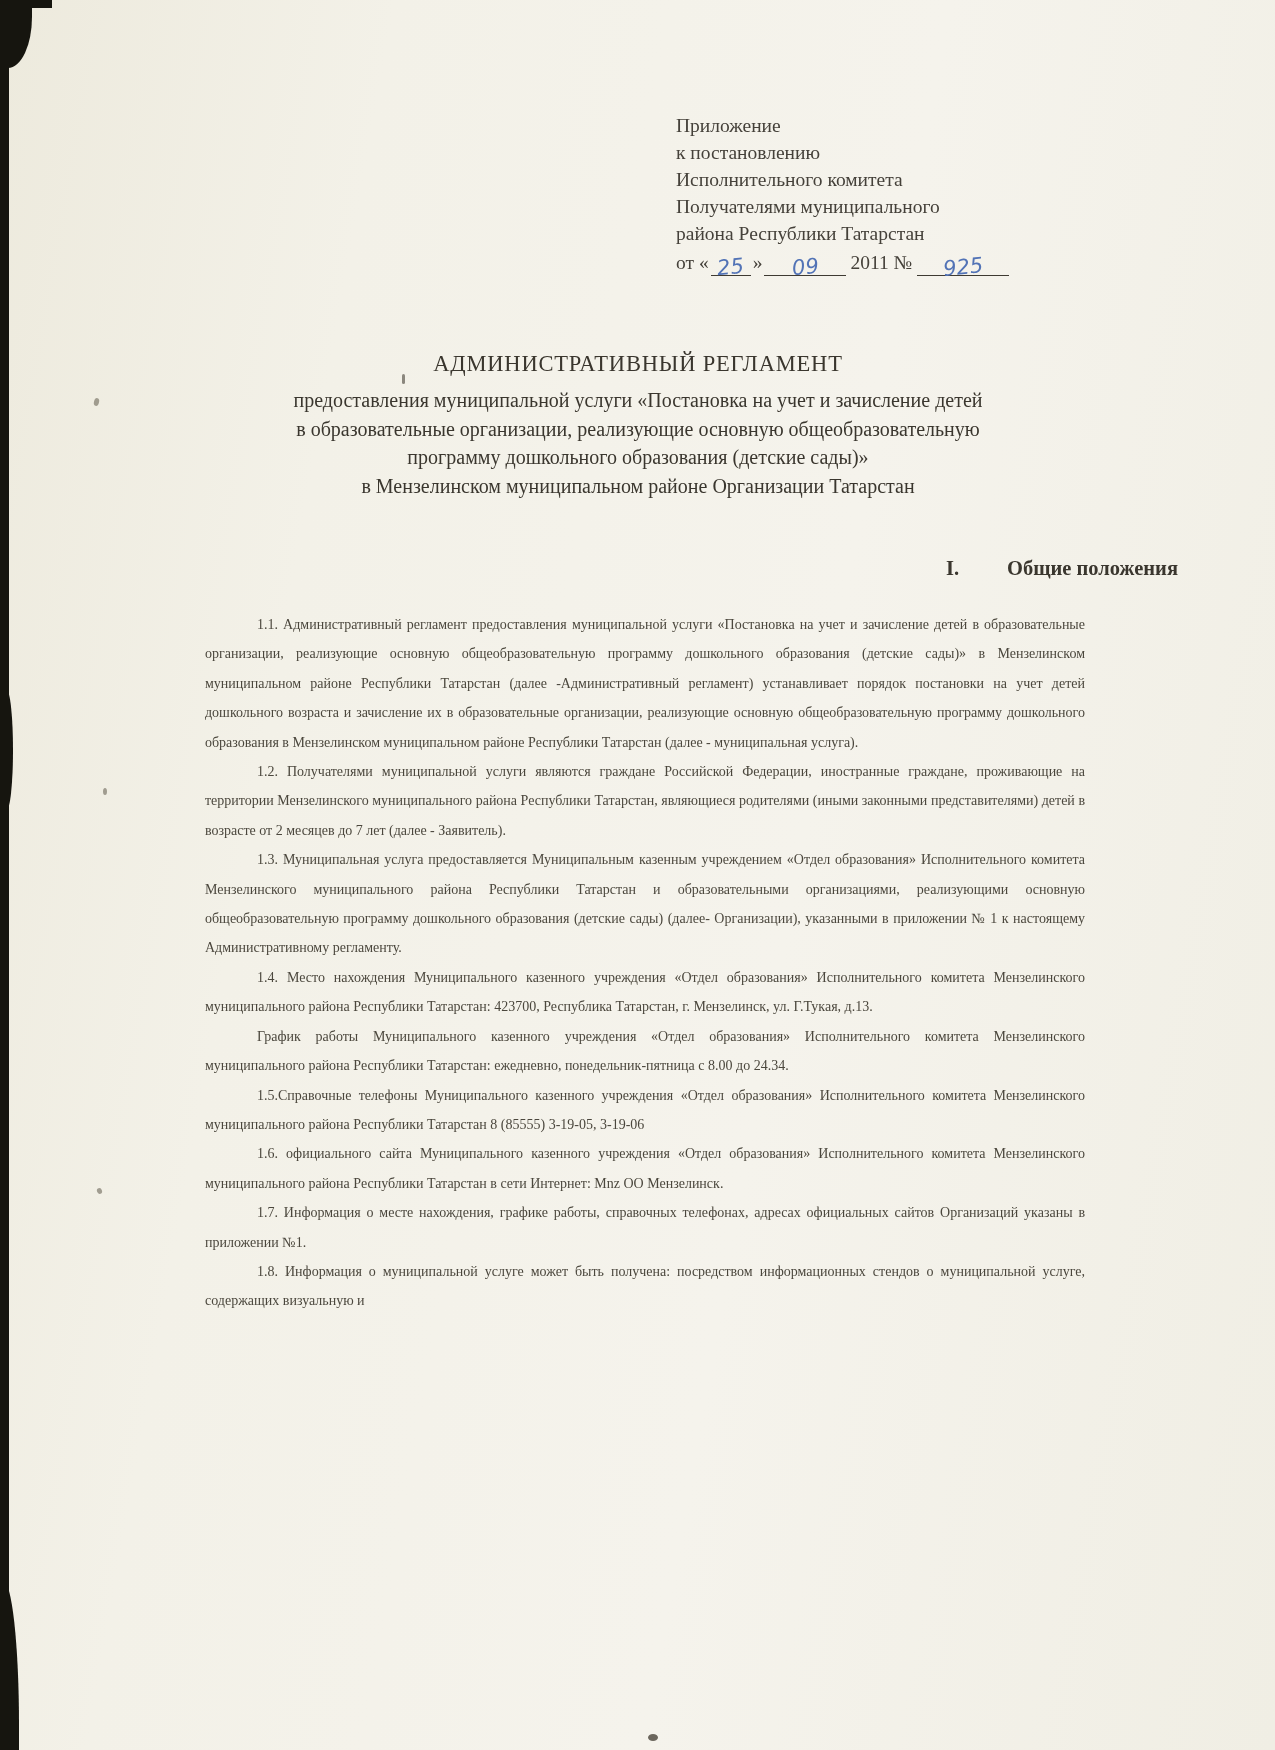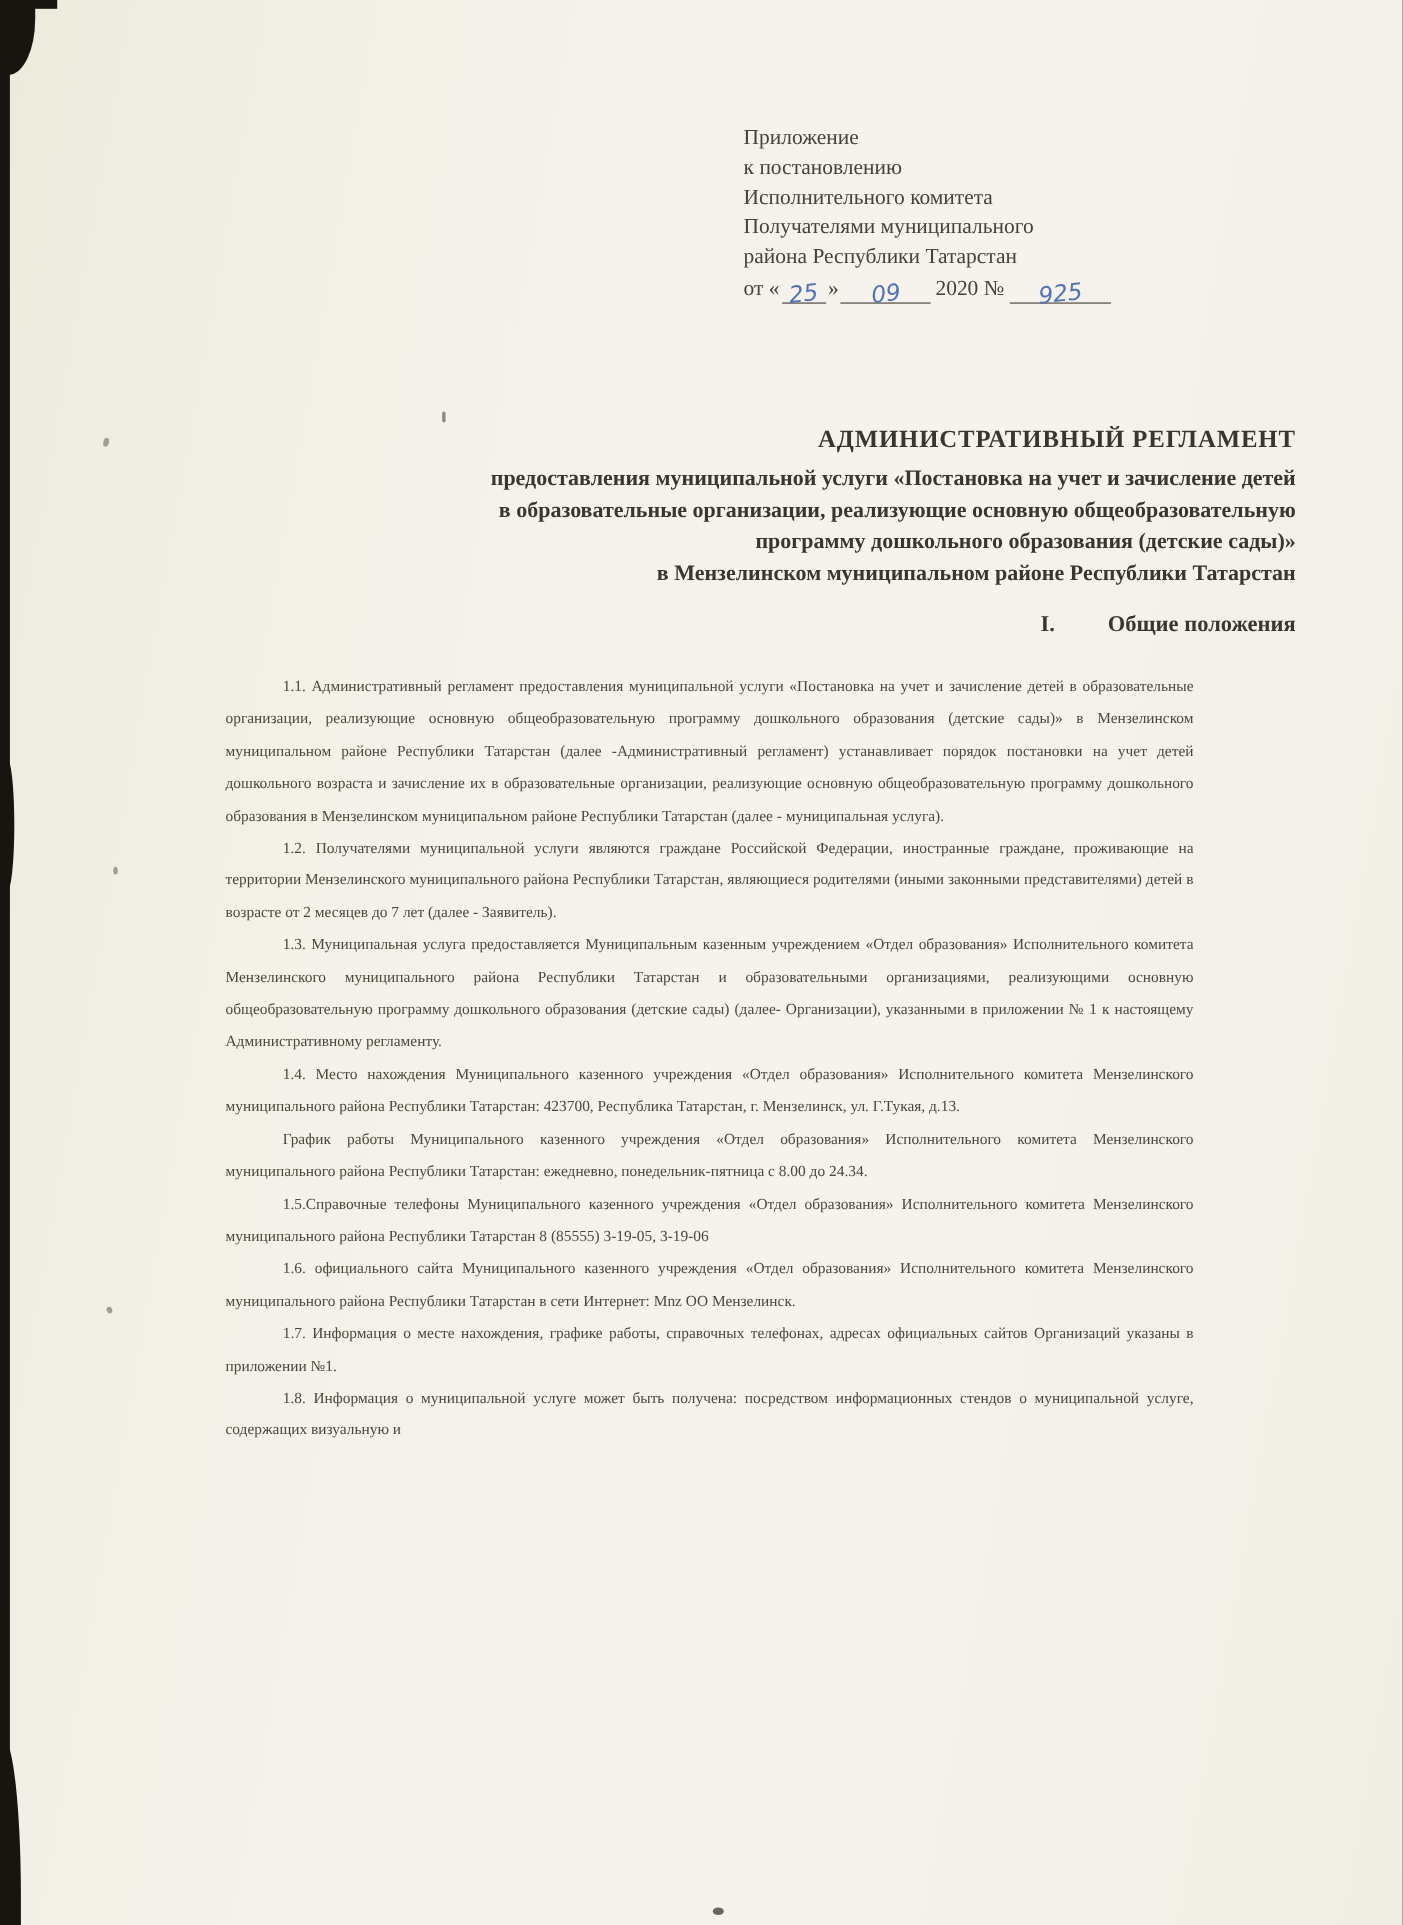--- a/index.html
+++ b/index.html
@@ -96,25 +96,25 @@
     font-family: "DejaVu Sans", sans-serif;
     font-style: italic;
     font-size: 21px;
     color: #5273b6;
     transform: rotate(-6deg) translateY(1px);
   }
 
   
   .title-block {
     position: absolute;
-    top: 386px;
+    top: 351px;
     left: 98px;
     width: 1080px;
-    text-align: right;
-    font-weight: bold;
+    text-align: center;
+    font-weight: normal;
     color: #3a362e;
   }
   .title-main {
     font-size: 22.5px;
     letter-spacing: 0.8px;
     margin-bottom: 9px;
   }
   .title-sub {
     font-size: 20px;
     line-height: 28.5px;
@@ -165,30 +165,30 @@
   <div class="bottom-mark"></div>
   <div class="title-tick"></div>
 
   <div class="header-right">
     <div>Приложение</div>
     <div>к постановлению</div>
     <div>Исполнительного комитета</div>
     <div>Получателями муниципального</div>
     <div>района Республики Татарстан</div>
     <div class="date-line">
-      <span>от «</span><span class="blank day"><span class="hand">25</span></span><span>»</span><span class="blank month"><span class="hand">09</span></span><span>2020 №</span><span class="blank num"><span class="hand">925</span></span>
+      <span>от «</span><span class="blank day"><span class="hand">25</span></span><span>»</span><span class="blank month"><span class="hand">09</span></span><span>2011 №</span><span class="blank num"><span class="hand">925</span></span>
     </div>
   </div>
 
   <div class="title-block">
     <div class="title-main">АДМИНИСТРАТИВНЫЙ РЕГЛАМЕНТ</div>
     <div class="title-sub">предоставления муниципальной услуги «Постановка на учет и зачисление детей</div>
     <div class="title-sub">в образовательные организации, реализующие основную общеобразовательную</div>
     <div class="title-sub">программу дошкольного образования (детские сады)»</div>
-    <div class="title-sub">в Мензелинском муниципальном районе Республики Татарстан</div>
+    <div class="title-sub">в Мензелинском муниципальном районе Организации Татарстан</div>
   </div>
 
   <div class="section-heading">
     <span class="section-number">I.</span><span>Общие положения</span>
   </div>
 
   <div class="body-block">
     <p>1.1. Административный регламент предоставления муниципальной услуги «Постановка на учет и зачисление детей в образовательные организации, реализующие основную общеобразовательную программу дошкольного образования (детские сады)» в Мензелинском муниципальном районе Республики Татарстан (далее -Административный регламент) устанавливает порядок постановки на учет детей дошкольного возраста и зачисление их в образовательные организации, реализующие основную общеобразовательную программу дошкольного образования в Мензелинском муниципальном районе Республики Татарстан (далее - муниципальная услуга).</p>
     <p>1.2. Получателями муниципальной услуги являются граждане Российской Федерации, иностранные граждане, проживающие на территории Мензелинского муниципального района Республики Татарстан, являющиеся родителями (иными законными представителями) детей в возрасте от 2 месяцев до 7 лет (далее - Заявитель).</p>
     <p>1.3. Муниципальная услуга предоставляется Муниципальным казенным учреждением «Отдел образования» Исполнительного комитета Мензелинского муниципального района Республики Татарстан и образовательными организациями, реализующими основную общеобразовательную программу дошкольного образования (детские сады) (далее- Организации), указанными в приложении № 1 к настоящему Административному регламенту.</p>

